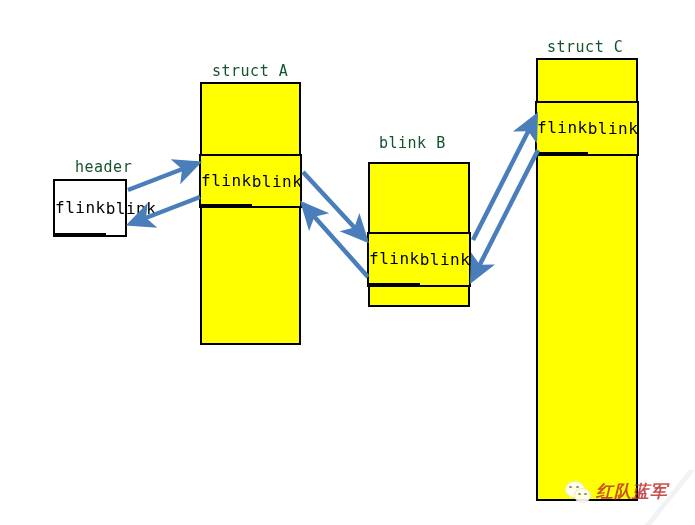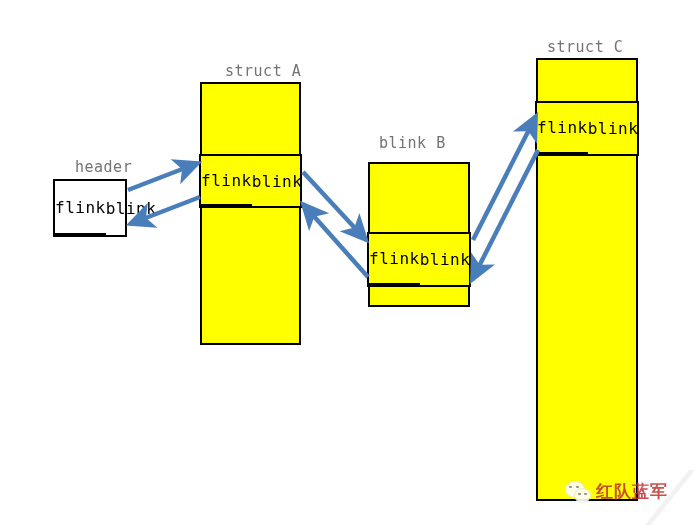--- a/index.html
+++ b/index.html
@@ -20,21 +20,21 @@
   .struct-body {
     position: absolute;
     background: #ffff00;
     border: 2px solid #000000;
     box-sizing: border-box;
   }
   .struct-label {
     position: absolute;
     font-family: "DejaVu Sans Mono", "Liberation Mono", monospace;
     font-size: 15px;
-    color: #737373;
+    color: #14532d;
     white-space: nowrap;
     letter-spacing: 0.5px;
   }
 
   
   .ptr-pair {
     position: absolute;
     box-sizing: border-box;
     border: 2.5px solid #000000;
     background: #ffff00;
@@ -81,20 +81,21 @@
     pointer-events: none;
   }
   .wm-text {
     font-family: "DejaVu Sans", "Liberation Sans", sans-serif;
     font-size: 17px;
     font-weight: 600;
     color: #c03030;
     opacity: 0.85;
     letter-spacing: 1px;
     white-space: nowrap;
+    font-style: italic;
   }
   .wm-icon {
     width: 26px;
     height: 22px;
     position: relative;
     opacity: 0.9;
   }
   .wm-icon .b1 {
     position: absolute;
     left: 0; top: 0;
@@ -148,21 +149,21 @@
     <line x1="538" y1="150" x2="472" y2="280" stroke="#4a7ebb" stroke-width="4.5" marker-end="url(#ah)"></line>
   </svg>
 
   <div class="struct-label" style="left:55px; top:158px;margin-left:20px;">header</div>
 
   <div class="ptr-pair header-pair" style="left:53px; top:179px; width:74px; height:58px;">
     <div class="ptr-cell top">flink</div>
     <div class="ptr-cell">blink</div>
   </div>
 
-  <div class="struct-label" style="left:212px; top:62px;margin-left:13px;">struct A</div>
+  <div class="struct-label" style="left:212px; top:62px;">struct A</div>
 
   <div class="struct-body" style="left:200px; top:82px; width:101px; height:263px;"></div>
 
   <div class="ptr-pair" style="left:199px; top:154px; width:103px; height:54px;">
     <div class="ptr-cell top">flink</div>
     <div class="ptr-cell">blink</div>
   </div>
 
   <div class="struct-label" style="left:379px; top:134px;">blink B</div>
 

